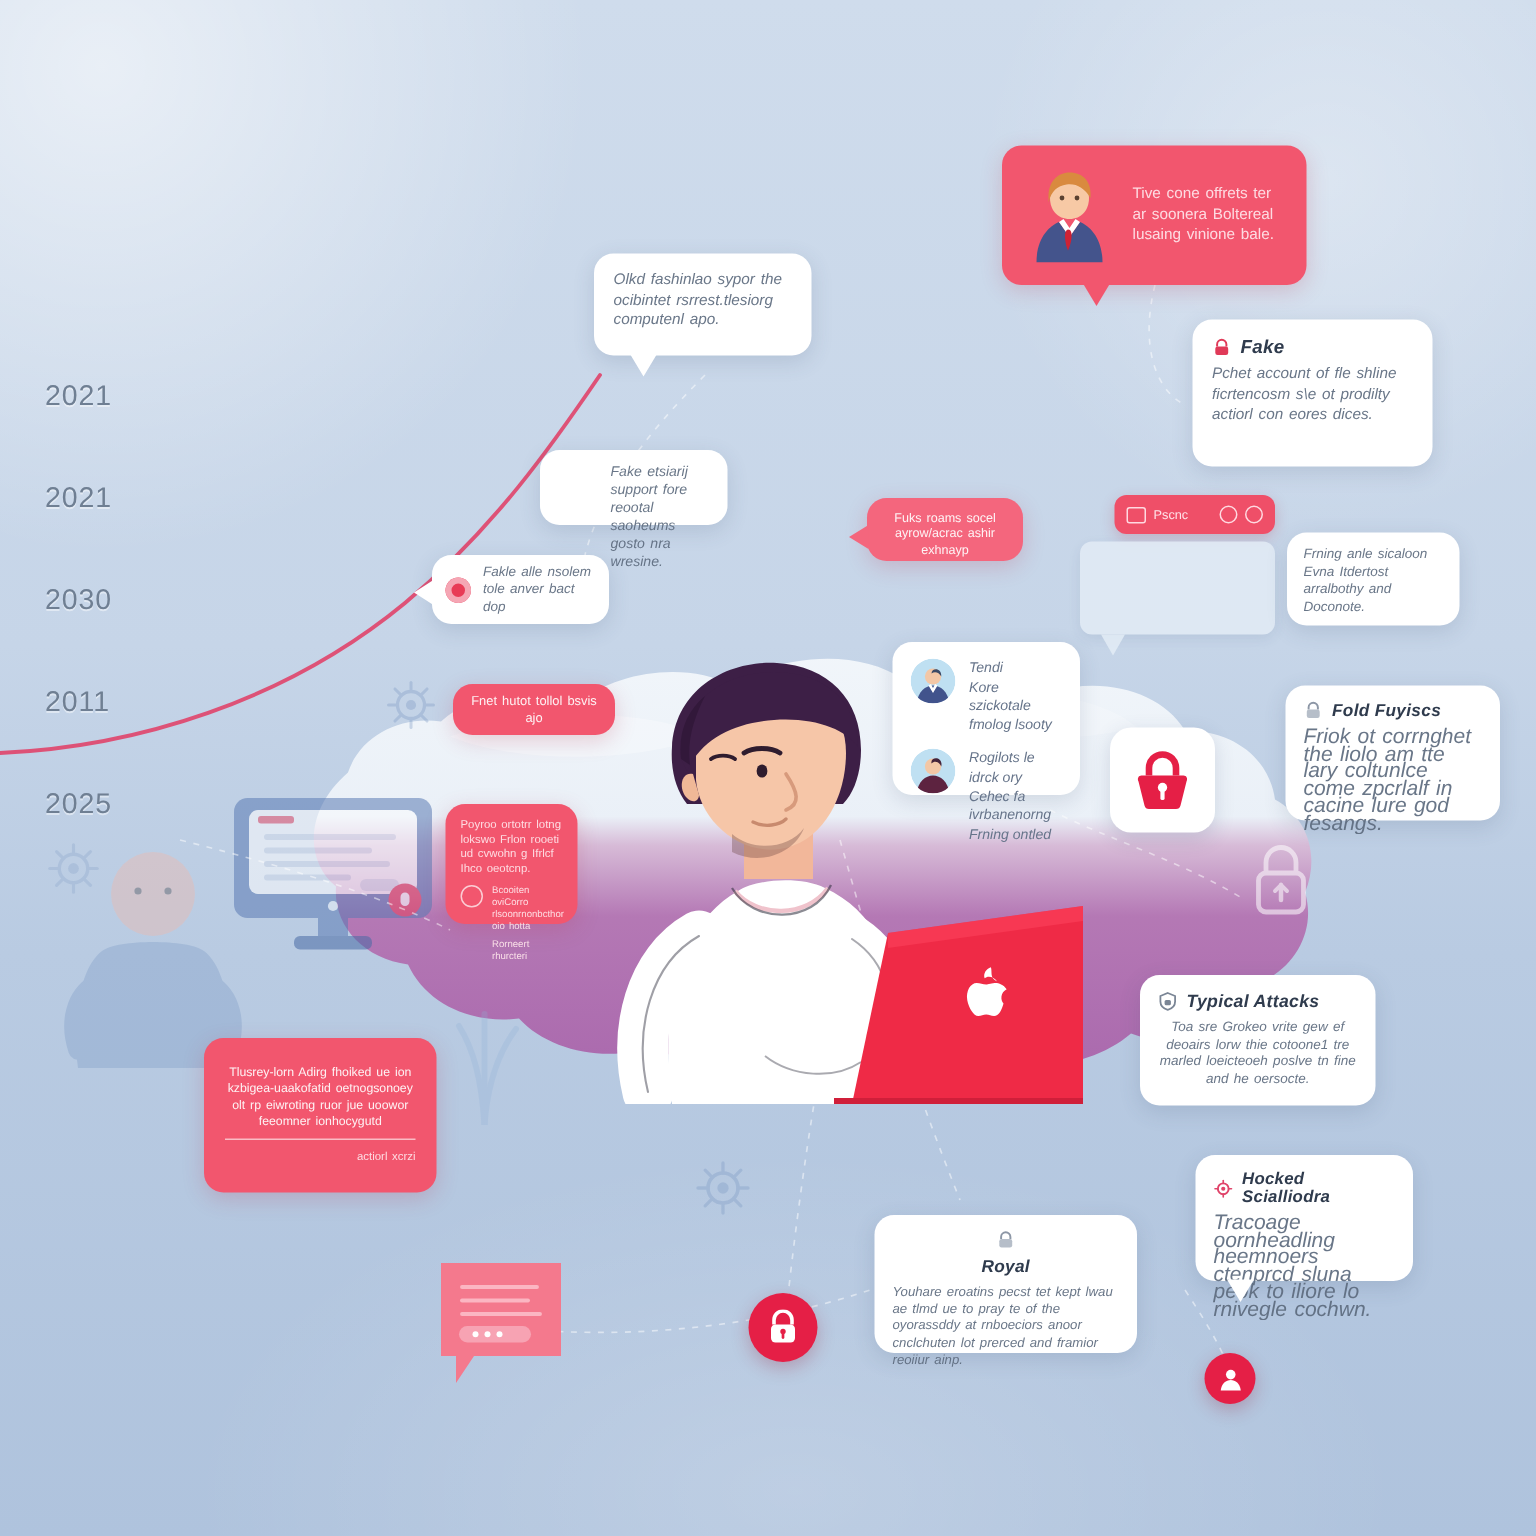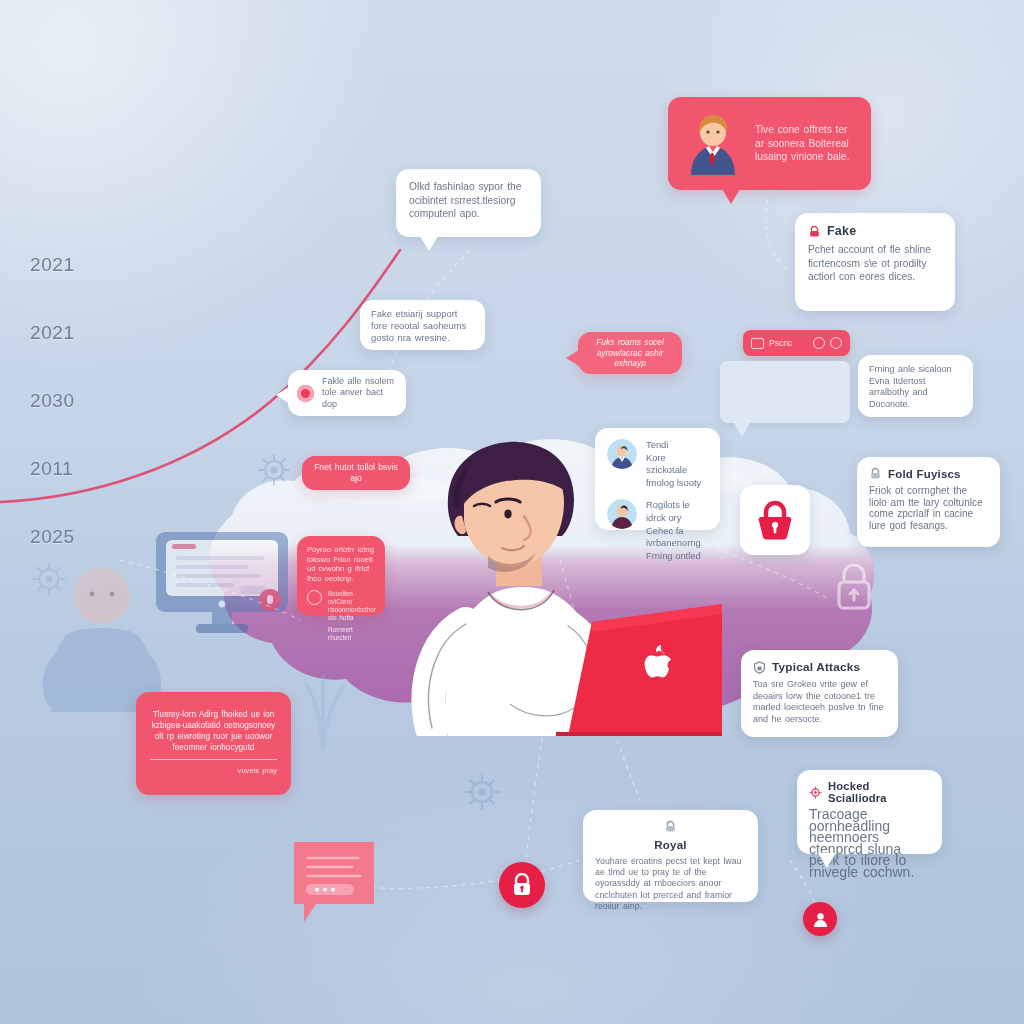--- a/index.html
+++ b/index.html
@@ -40,20 +40,21 @@
   .curve{position:absolute;left:0;top:230px;width:520px;height:310px;pointer-events:none;}
 
   
   .card{
     position:absolute;border-radius:13px;box-sizing:border-box;
   }
   .card-white{
     background:#ffffff;
     box-shadow:0 4px 14px rgba(60,80,110,.16);
     padding:11px 13px;
+    font-style:italic;
   }
   .card-pink{
     background:#f2566e;
     box-shadow:0 4px 14px rgba(180,60,85,.22);
     padding:6px 13px;
   }
   .card-pink.soft{background:#f4667d;}
 
   .c-title{
     display:flex;align-items:center;gap:6px;
@@ -368,21 +369,21 @@
     </div>
     <div class="c-body fuzzy">Pchet account of fle shline ficrtencosm s\e ot prodilty actiorl con eores dices.</div>
   </div>
 
   <div class="card card-white" style="left:396px;top:169px;width:145px;height:68px;">
     <div class="c-body fuzzy">Olkd fashinlao sypor the ocibintet rsrrest.tlesiorg computenl apo.</div>
   </div>
   <div class="tail tail-white-d" style="left:420px;top:236px;"></div>
 
   <div class="card card-white" style="left:360px;top:300px;width:125px;height:50px;padding:8px 11px;">
-    <div class="c-body fuzzy" style="font-size:9.4px;line-height:12px;">Fake etsiarij support fore reootal saoheums gosto nra wresine.</div>
+    <div class="c-body fuzzy" style="font-size:9.4px;line-height:12px;margin-left:36px;">Fake etsiarij support fore reootal saoheums gosto nra wresine.</div>
   </div>
 
   <div class="card card-white" style="left:288px;top:370px;width:118px;height:46px;padding:7px 9px;display:flex;gap:8px;align-items:center;">
     <div class="dot"></div>
     <div class="c-body fuzzy" style="font-size:9px;line-height:11.4px;flex:1;">Fakle alle nsolem tole anver bact dop</div>
   </div>
   <div class="tail tail-white-l" style="left:276px;top:386px;"></div>
 
   <div class="card card-pink" style="left:302px;top:456px;width:108px;height:34px;padding:7px 9px;display:flex;align-items:center;justify-content:center;">
     <div class="c-body pinkc fuzzy" style="font-size:8.6px;line-height:10.6px;">Fnet hutot tollol bsvis ajo</div>
@@ -392,21 +393,21 @@
     <div class="c-body pink fuzzy" style="font-size:7.6px;line-height:9.6px;">Poyroo ortotrr lotng lokswo Frlon rooeti ud cvwohn g Ifrlcf Ihco oeotcnp.</div>
     <div style="display:flex;gap:6px;margin-top:7px;align-items:flex-start;">
       <span style="width:13px;height:13px;border-radius:50%;border:1.4px solid rgba(255,255,255,.7);flex:none;display:block;"></span>
       <div style="flex:1;">
         <div class="c-body pink fuzzy" style="font-size:6.4px;line-height:8px;">Bcooiten oviCorro rlsoonrnonbcthor oio hotta</div>
         <div class="c-body pink fuzzy" style="font-size:6.4px;line-height:8px;margin-top:4px;">Rorneert rhurcteri</div>
       </div>
     </div>
   </div>
 
-  <div class="card card-pink soft" style="left:578px;top:332px;width:104px;height:42px;padding:8px 9px;display:flex;align-items:center;font-style:italic;">
+  <div class="card card-pink soft" style="left:578px;top:332px;width:104px;height:42px;padding:8px 9px;display:flex;align-items:flex-start;">
     <div class="c-body pinkc fuzzy" style="font-size:8.4px;line-height:10.4px;width:100%;">Fuks roams socel ayrow/acrac ashir exhnayp</div>
   </div>
   <div class="tail" style="left:566px;top:350px;border-top:8px solid transparent;border-bottom:8px solid transparent;border-right:13px solid #f4667d;"></div>
 
   <div class="browser" style="left:720px;top:330px;">
     <div class="bar">
       <span style="width:11px;height:9px;border:1.3px solid #ffd9e1;border-radius:2px;display:block;flex:none;"></span>
       <span class="lbl">Pscnc</span>
       <span style="width:10px;height:10px;border:1.3px solid #ffd9e1;border-radius:50%;display:block;flex:none;"></span>
       <span style="width:10px;height:10px;border:1.3px solid #ffd9e1;border-radius:50%;display:block;flex:none;"></span>
@@ -474,24 +475,24 @@
   <div class="card card-white" style="left:857px;top:457px;width:143px;height:90px;padding:10px 12px;">
     <div class="c-title" style="font-size:11.5px;">
       <span class="ico">
         <svg width="13" height="13" viewBox="0 0 13 13">
           <path d="M3.4,6 V4.6 A3.1,3.1 0 0 1 9.6,4.6 V6" fill="none" stroke="#8d97a6" stroke-width="1.3"></path>
           <rect x="2.2" y="6" width="8.6" height="5.6" rx="1.5" fill="#b6bec9"></rect>
         </svg>
       </span>
       <span>Fold Fuyiscs</span>
     </div>
-    <div class="c-body fuzzy" style="font-size:10px;line-height:11.6px;">Friok ot corrnghet the liolo am tte lary coltunlce come zpcrlalf in cacine lure god fesangs.</div>
-  </div>
-
-  <div class="card card-white" style="left:741px;top:650px;width:157px;height:87px;padding:10px 12px;">
+    <div class="c-body fuzzy" style="font-size:14px;line-height:11.6px;">Friok ot corrnghet the liolo am tte lary coltunlce come zpcrlalf in cacine lure god fesangs.</div>
+  </div>
+
+  <div class="card card-white" style="left:760px;top:650px;width:157px;height:87px;padding:10px 12px;text-align:center;">
     <div class="c-title" style="font-size:11.8px;">
       <span class="ico">
         <svg width="13" height="13" viewBox="0 0 13 13">
           <path d="M6.5,1 L11.4,3 V6.6 C11.4,9.4 9.2,11.4 6.5,12.2 C3.8,11.4 1.6,9.4 1.6,6.6 V3 Z" fill="none" stroke="#7b8696" stroke-width="1.2"></path>
           <rect x="4.4" y="5.6" width="4.2" height="3.6" rx="1" fill="#7b8696"></rect>
         </svg>
       </span>
       <span>Typical Attacks</span>
     </div>
     <div class="c-body fuzzy" style="font-size:9px;line-height:11.6px;">Toa sre Grokeo vrite gew ef deoairs lorw thie cotoone1 tre marled loeicteoeh poslve tn fine and he oersocte.</div>
@@ -526,21 +527,21 @@
         </svg>
       </span>
       <span>Royal</span>
     </div>
     <div class="c-body fuzzy" style="font-size:8.8px;line-height:11.2px;">Youhare eroatins pecst tet kept lwau ae tlmd ue to pray te of the oyorassddy at rnboeciors anoor cnclchuten lot prerced and framior reoiiur ainp.</div>
   </div>
 
   <div class="card card-pink" style="left:136px;top:692px;width:155px;height:103px;padding:12px 14px;display:flex;flex-direction:column;justify-content:center;">
     <div class="c-body pinkc fuzzy" style="font-size:8.2px;line-height:11px;">Tlusrey-lorn Adirg fhoiked ue ion kzbigea-uaakofatid oetnogsonoey olt rp eiwroting ruor jue uoowor feeomner ionhocygutd</div>
     <div class="divline"></div>
-    <div class="c-body pink fuzzy" style="font-size:7.6px;text-align:right;">vuvels pray</div>
+    <div class="c-body pink fuzzy" style="font-size:7.6px;text-align:right;">actiorl xcrzi</div>
   </div>
 
   <div class="msgbub" style="left:286px;top:838px;width:92px;height:88px;">
     <svg width="92" height="88" viewBox="0 0 92 88">
       <path d="M8,4 L88,4 L88,66 L30,66 L18,84 L18,66 L8,66 Z" fill="#f4798d"></path>
       <g stroke="#fbb6c2" stroke-width="2.6" stroke-linecap="round">
         <path d="M22,20 H72"></path>
           <path d="M22,29 H66"></path>
           <path d="M22,38 H74"></path>
       </g>

